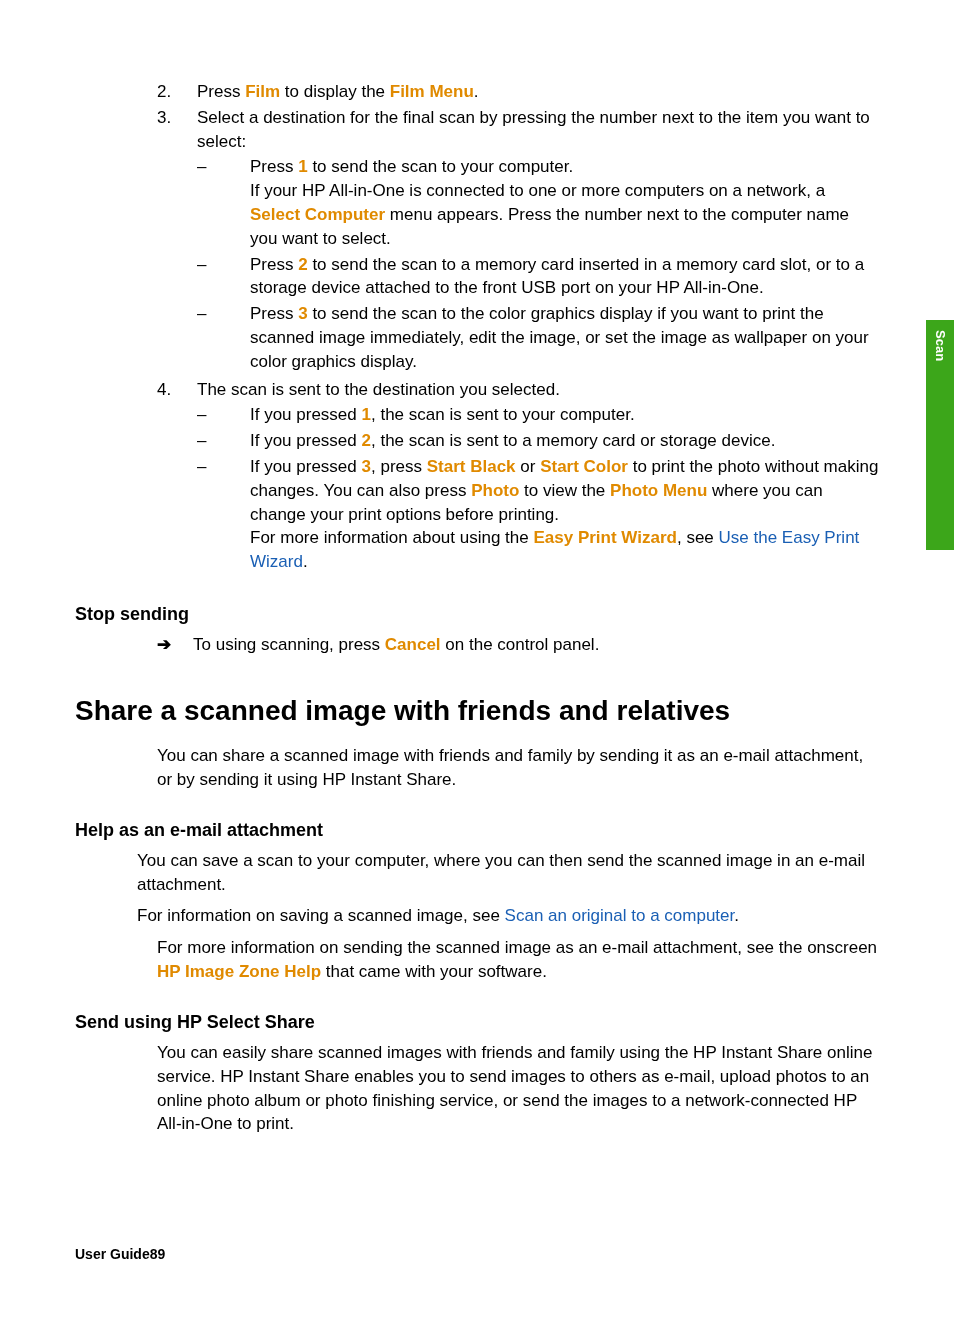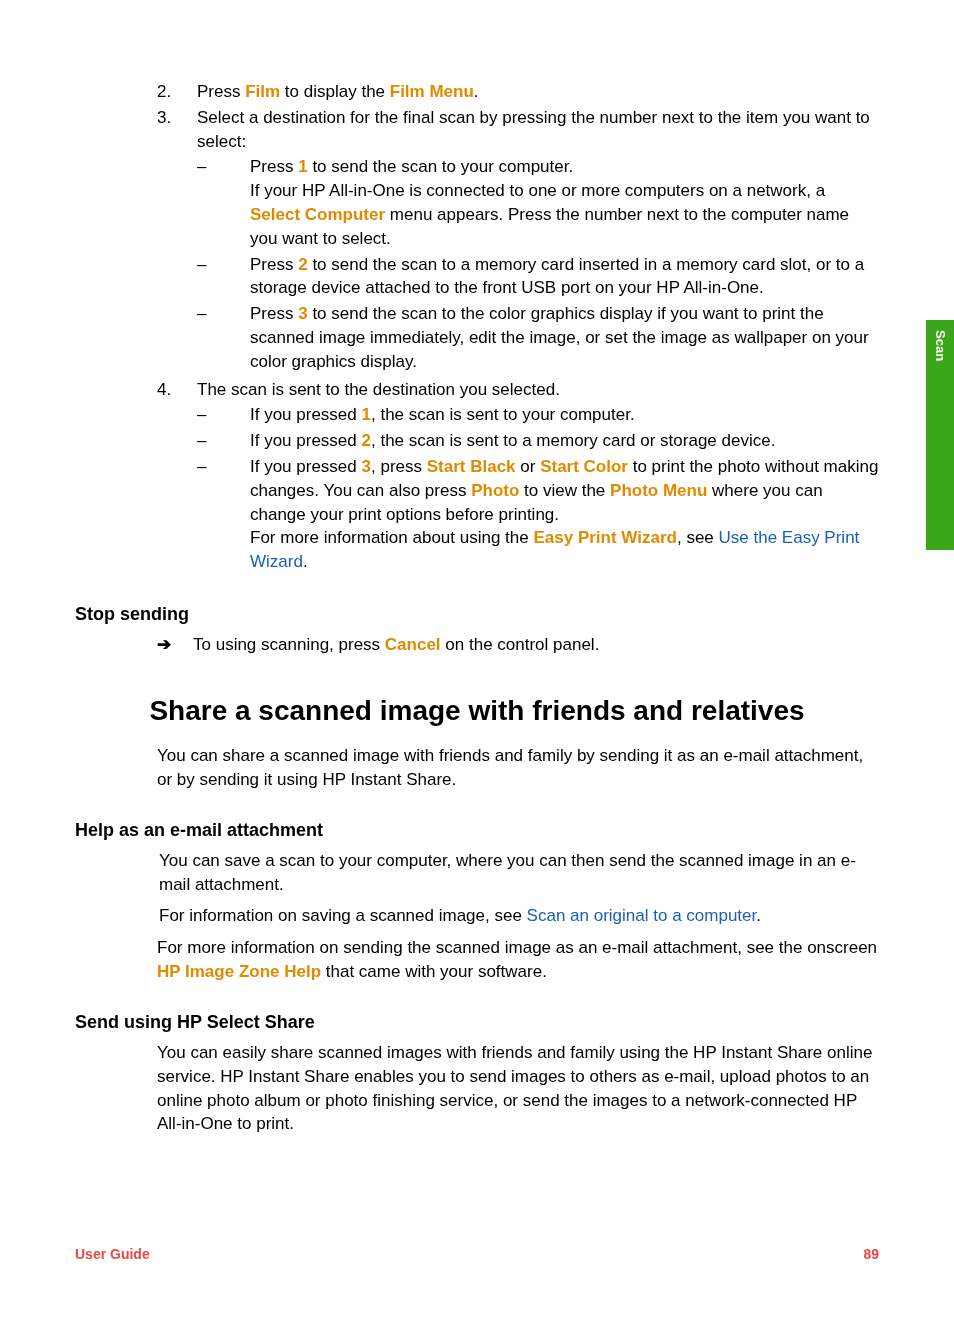--- a/index.html
+++ b/index.html
@@ -75,40 +75,38 @@
     display: flex;
     margin-top: 2px;
     margin-left: 82px;
   }
   .arrow-item .arrow { min-width: 36px; font-weight: bold; }
   h1.main {
     font-size: 28px;
     font-weight: bold;
     margin-top: 34px;
     margin-bottom: 14px;
-    text-align: center;
   }
   .para {
     margin-left: 82px;
     margin-bottom: 12px;
   }
   .para-tight {
-    margin-left: 84px;
+    margin-left: 62px;
     margin-bottom: 8px;
   }
   .footer {
     position: absolute;
     bottom: 56px;
     left: 75px;
     right: 75px;
     display: flex;
-    justify-content: space-between;
     font-size: 14px;
     font-weight: bold;
-    color: #ef4444;
+    color: #000000;
   }
 </style>
 </head>
 <body>
 
 <div class="side-tab">
     <span>Scan</span>
   </div>
 
 <div class="page">

